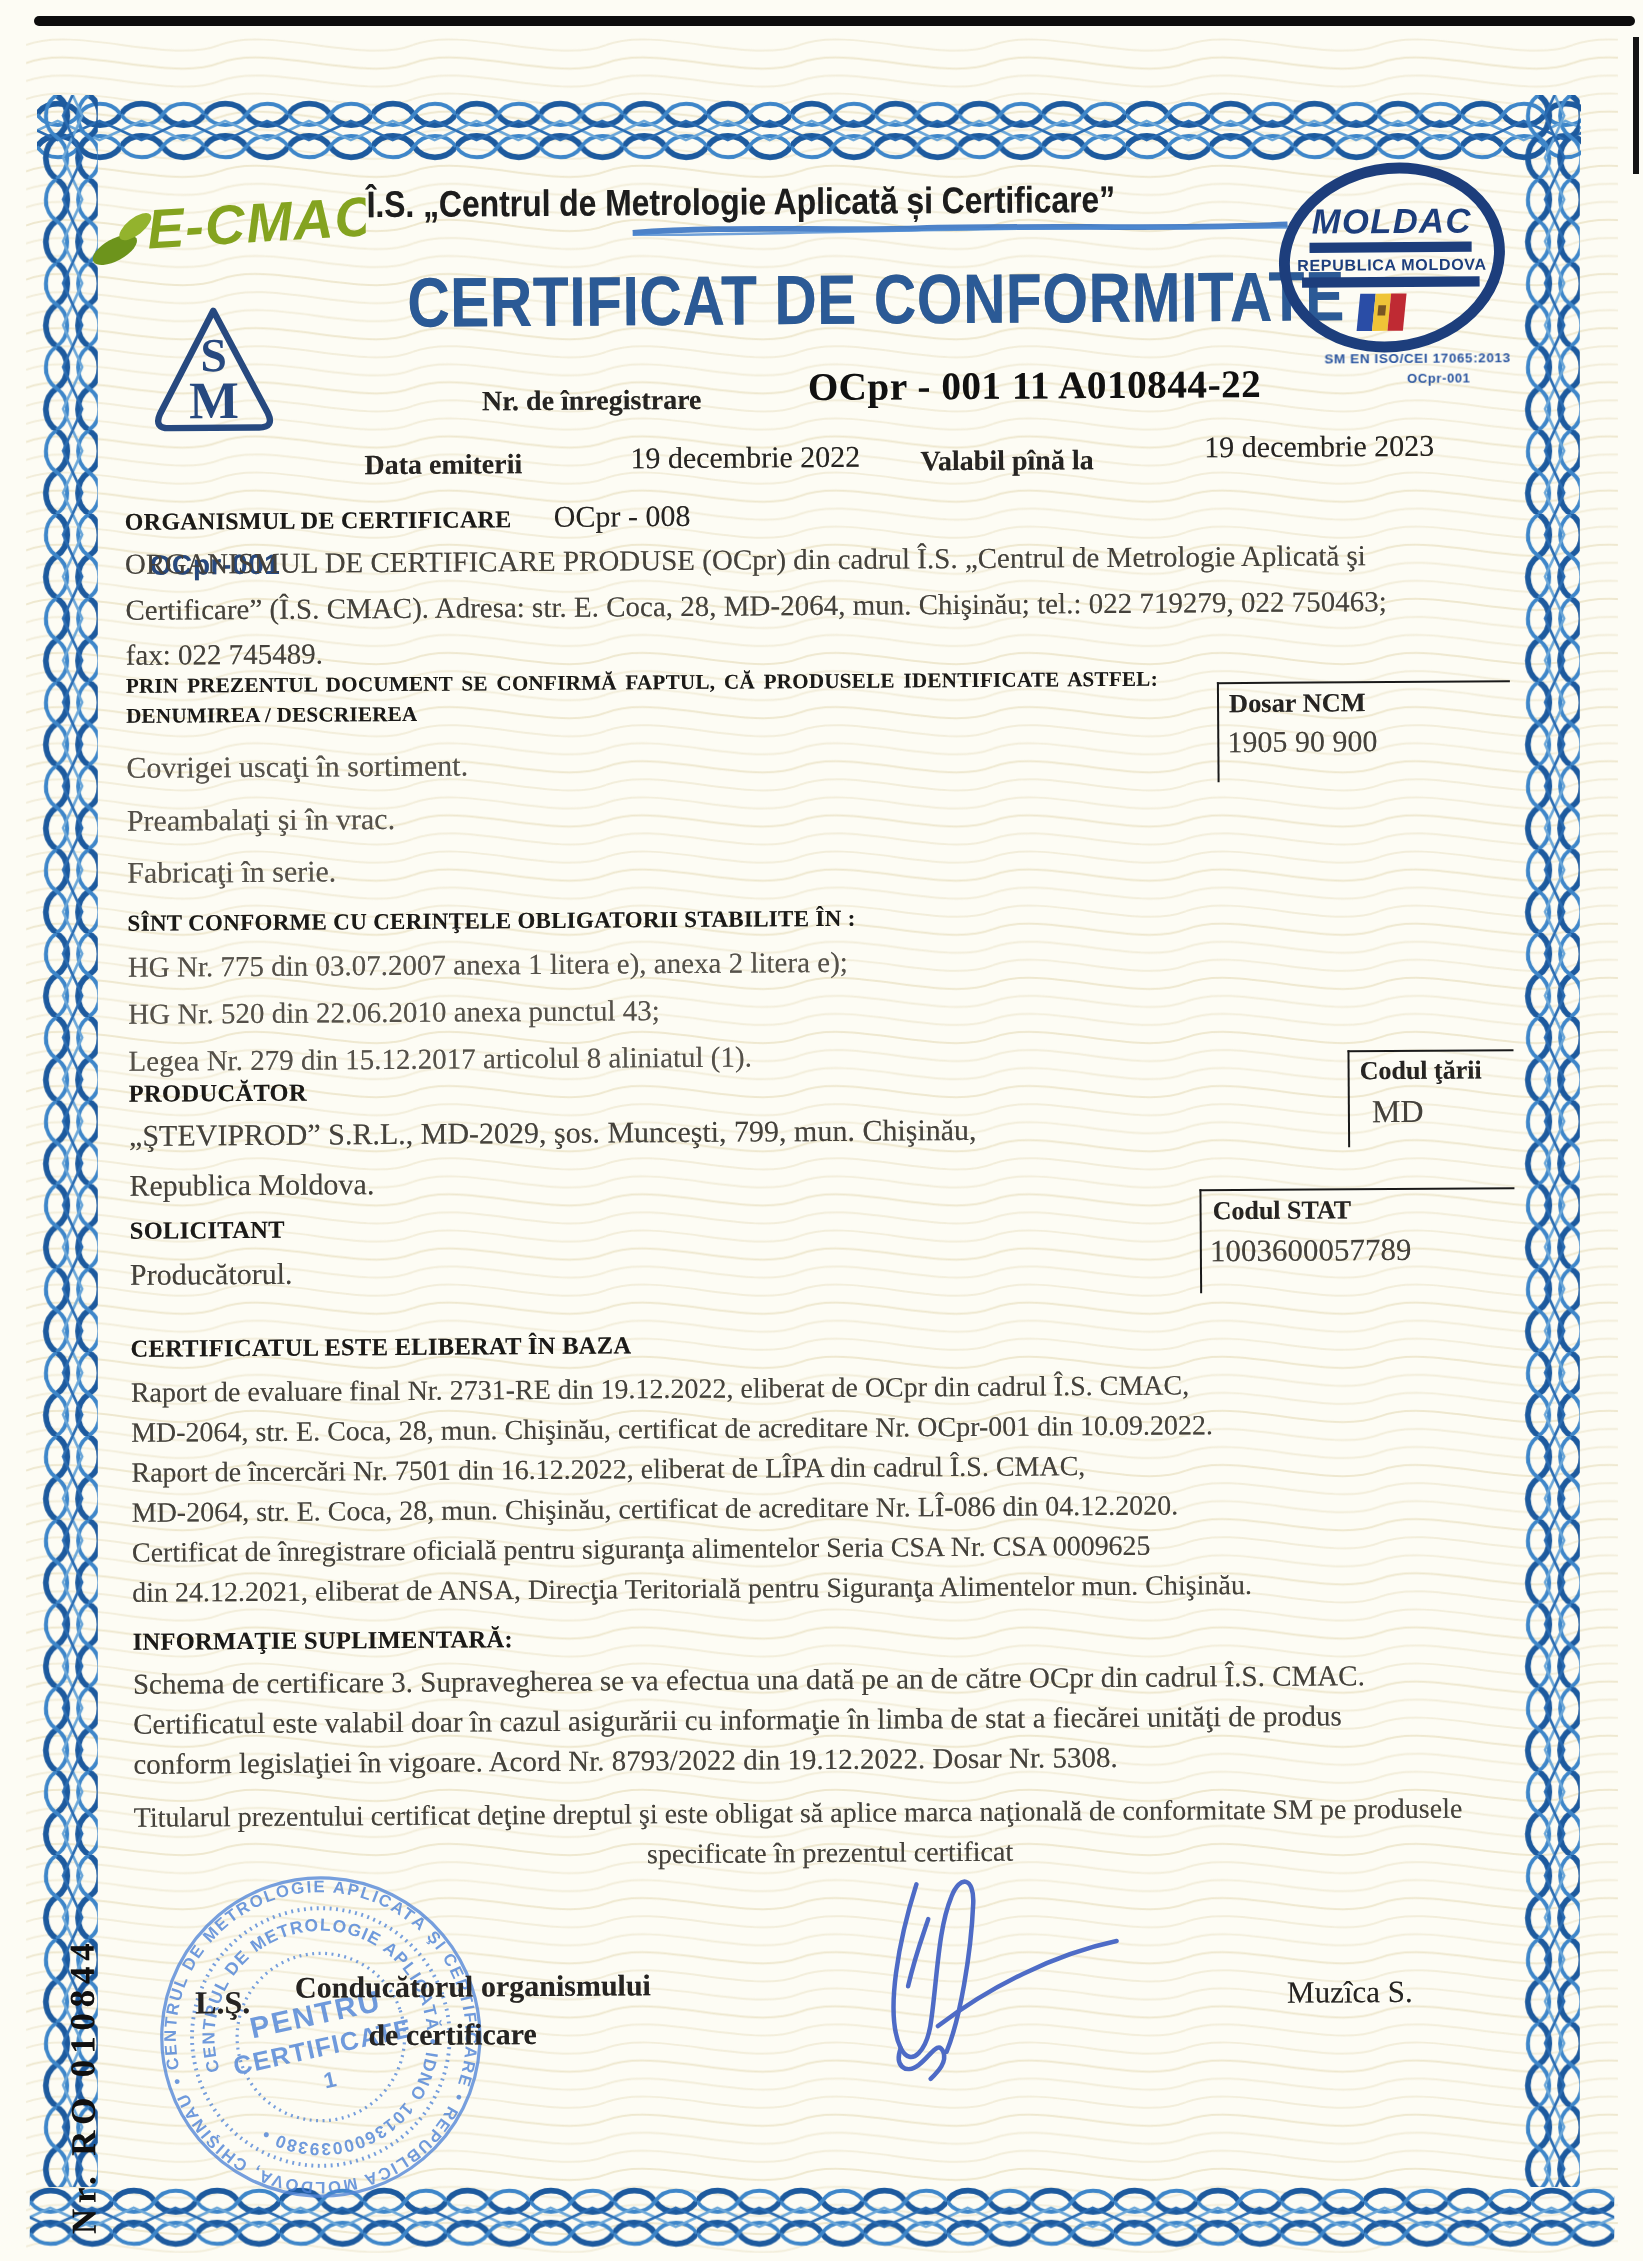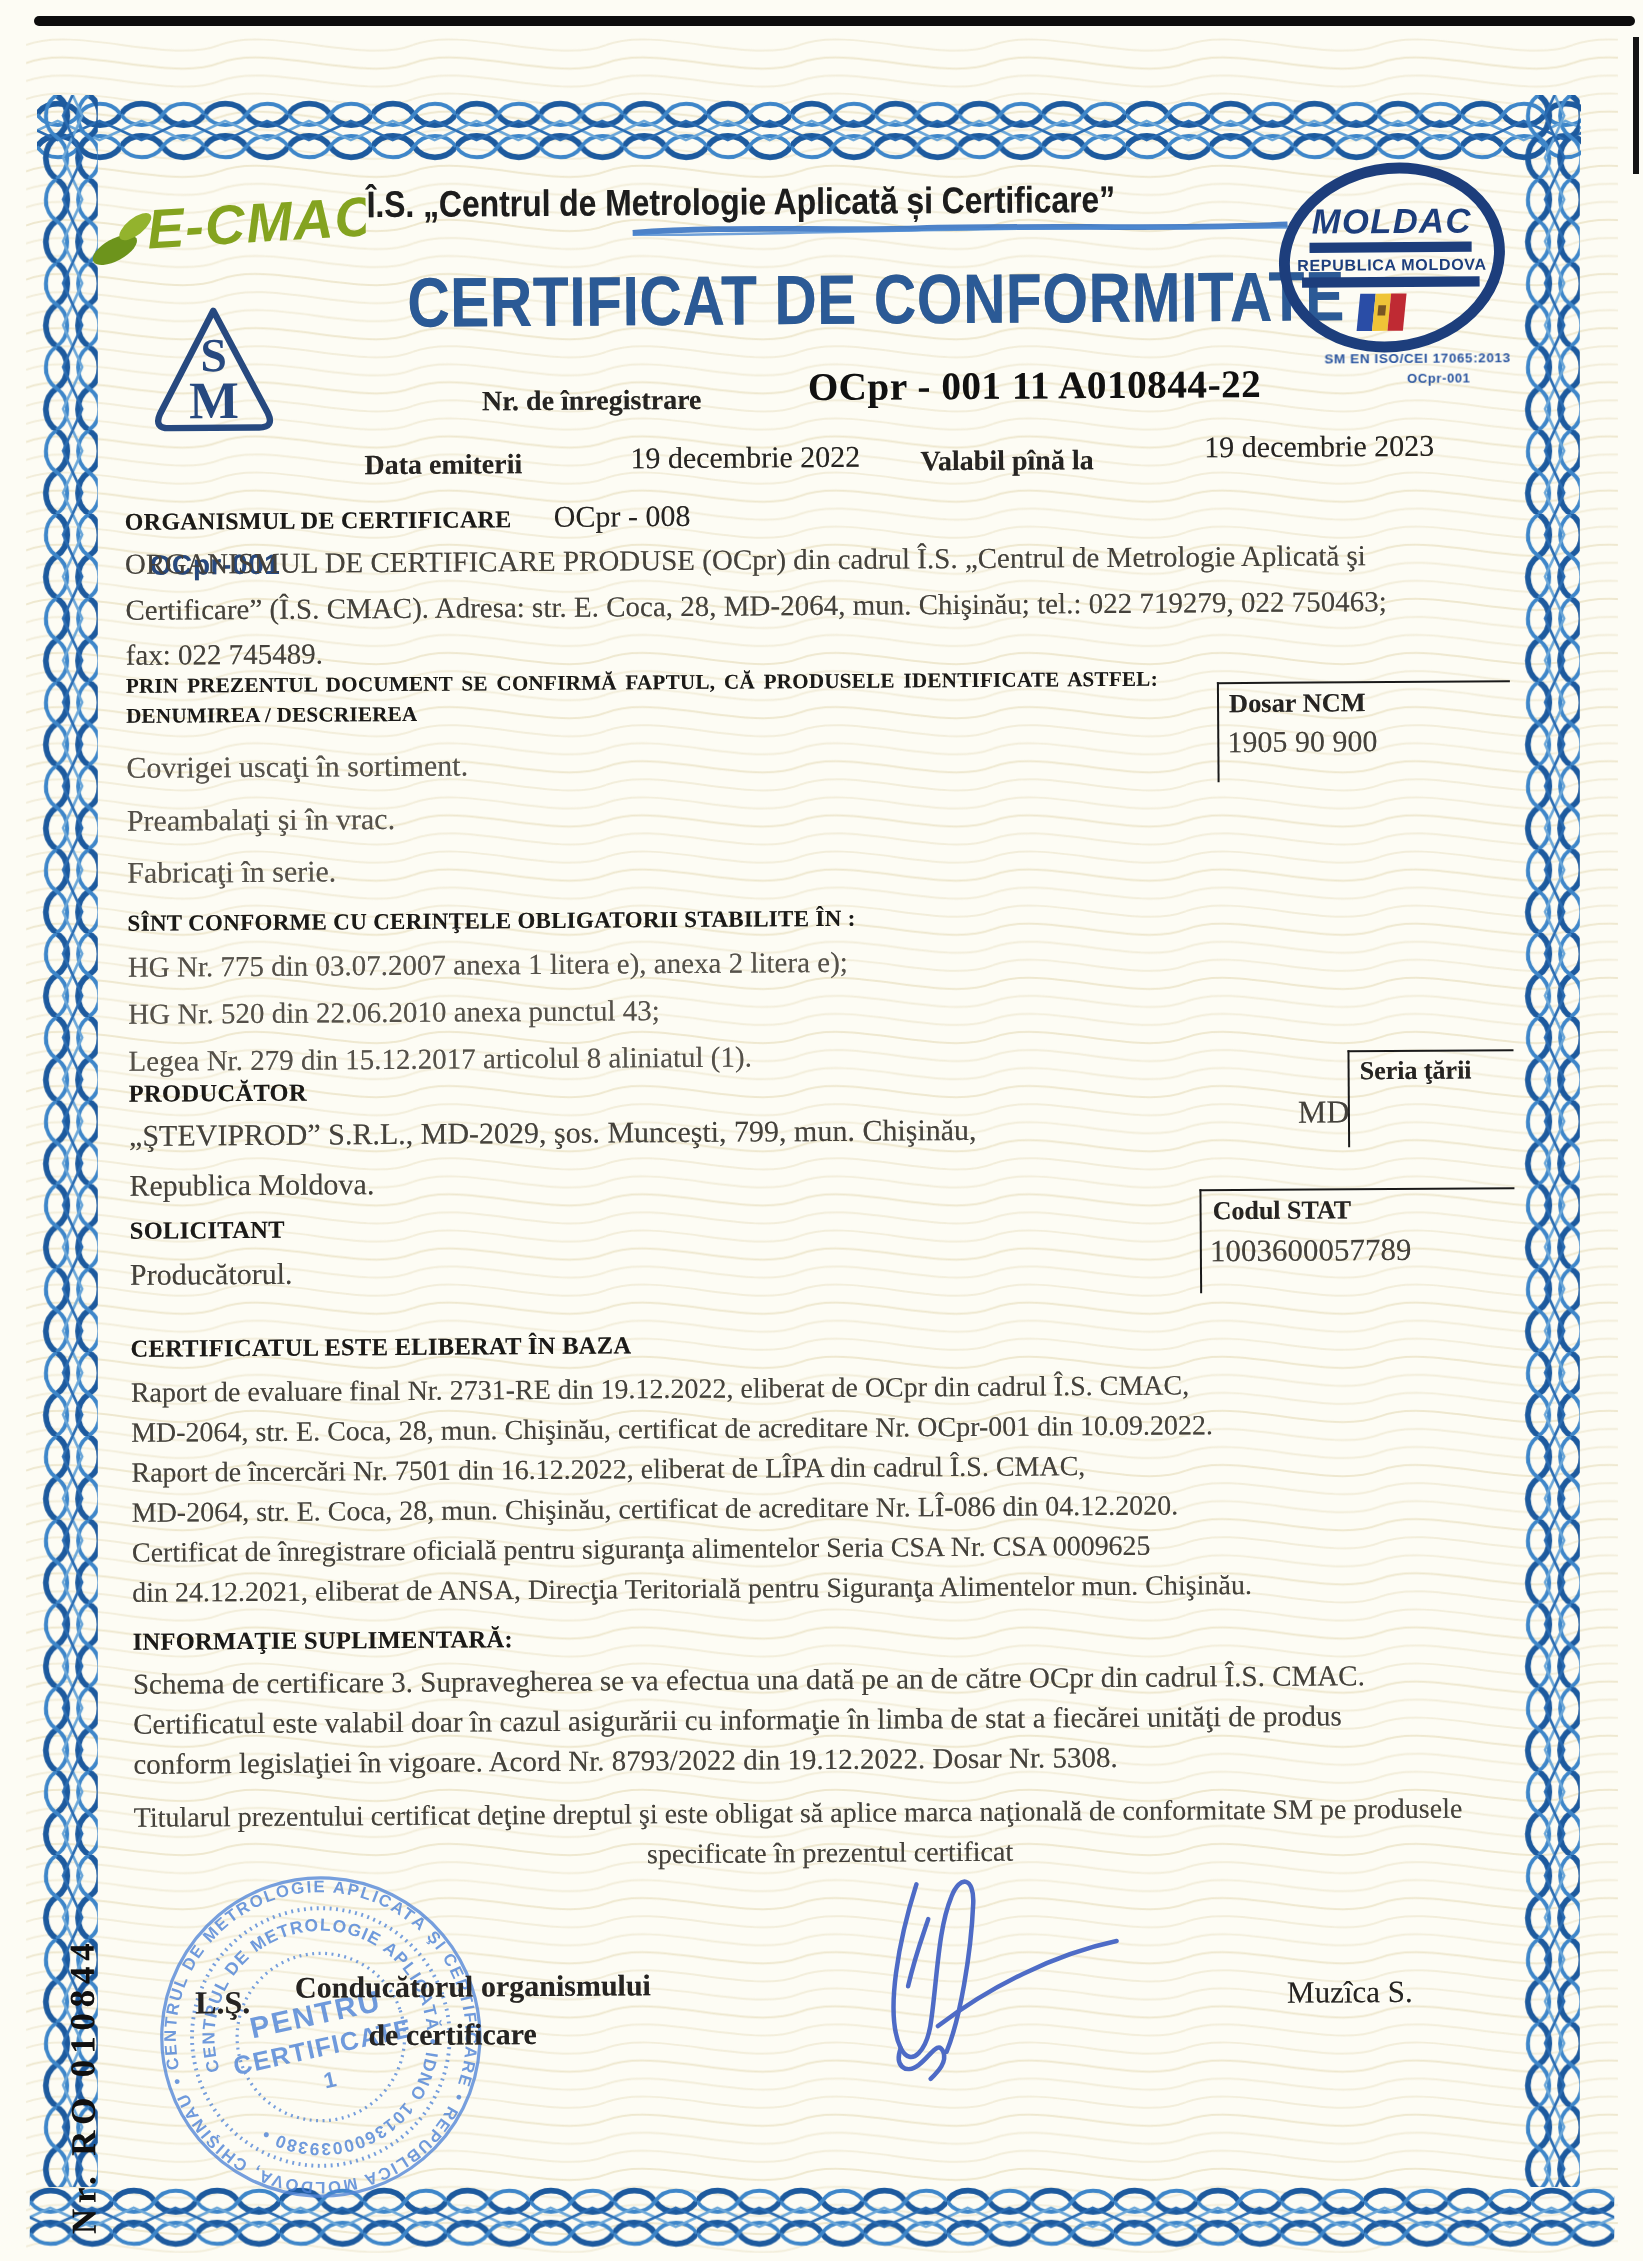--- a/index.html
+++ b/index.html
@@ -58,21 +58,21 @@
   .prod-l0{left:129px;top:746px;font-size:30px;}
   .prod-l1{left:129px;top:799px;font-size:30px;}
   .prod-l2{left:129px;top:851px;font-size:30px;}
   .sint{left:129px;top:906px;font-size:23px;}
   .hg0{left:129px;top:946px;font-size:29px;}
   .hg1{left:129px;top:993px;font-size:29px;}
   .hg2{left:129px;top:1040px;font-size:29px;}
   .producator{left:129px;top:1075px;font-size:24.5px;}
   .country-box{left:1348px;top:1054px;width:164px;height:95px;}
   .country-label{left:1360px;top:1060px;font-size:26px;}
-  .country-value{left:1298px;top:1097px;font-size:32px;}
+  .country-value{left:1372px;top:1097px;font-size:32px;}
   .prd-l0{left:129px;top:1114px;font-size:30px;}
   .prd-l1{left:129px;top:1164px;font-size:30px;}
   .solicitant{left:129px;top:1212px;font-size:24.5px;}
   .idno-box{left:1199px;top:1192px;width:313px;height:102px;}
   .idno-label{left:1212px;top:1199px;font-size:26px;}
   .idno-value{left:1209px;top:1236px;font-size:31px;}
   .producatorul{left:129px;top:1253px;font-size:30px;}
   .basis-label{left:129px;top:1330px;font-size:24.5px;}
   .bs0{left:129px;top:1372px;font-size:28px;}
   .bs1{left:129px;top:1412px;font-size:28px;}
@@ -224,21 +224,21 @@
     <div class="abs line ser faded2 prod-l1 ink">Preambalaţi şi în vrac.</div>
     <div class="abs line ser faded2 prod-l2 ink">Fabricaţi în serie.</div>
 
     <div class="abs line ser h-label sint ink">SÎNT CONFORME CU CERINŢELE OBLIGATORII STABILITE ÎN :</div>
     <div class="abs line ser faded2 hg0 ink">HG Nr. 775 din 03.07.2007 anexa 1 litera e), anexa 2 litera e);</div>
     <div class="abs line ser faded2 hg1 ink">HG Nr. 520 din 22.06.2010 anexa punctul 43;</div>
     <div class="abs line ser faded2 hg2 ink">Legea Nr. 279 din 15.12.2017 articolul 8 aliniatul (1).</div>
 
     <div class="abs line ser h-label producator ink">PRODUCĂTOR</div>
     <div class="abs box country-box"></div>
-    <div class="abs line ser b country-label ink">Seria ţării</div>
+    <div class="abs line ser b country-label ink">Codul ţării</div>
     <div class="abs line ser faded country-value ink">MD</div>
     <div class="abs line ser faded prd-l0 ink">„ŞTEVIPROD” S.R.L., MD-2029, şos. Munceşti, 799, mun. Chişinău,</div>
     <div class="abs line ser faded prd-l1 ink">Republica Moldova.</div>
 
     <div class="abs line ser h-label solicitant ink">SOLICITANT</div>
     <div class="abs box idno-box"></div>
     <div class="abs line ser b idno-label ink">Codul STAT</div>
     <div class="abs line ser faded idno-value ink">1003600057789</div>
     <div class="abs line ser faded producatorul ink">Producătorul.</div>
 

